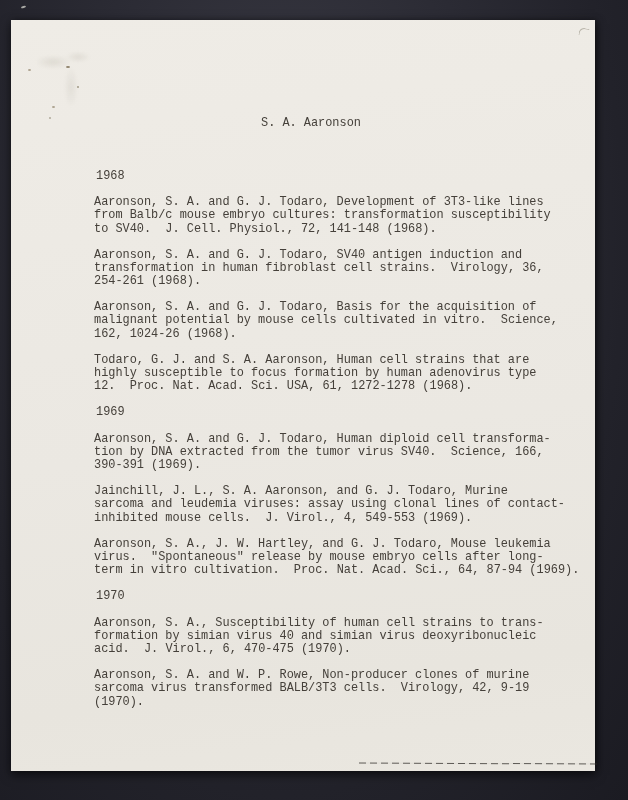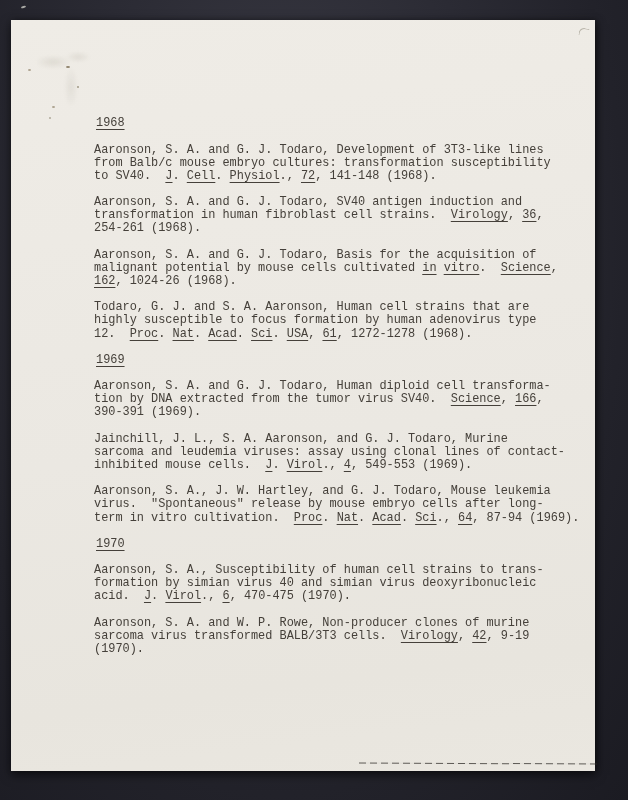--- a/index.html
+++ b/index.html
@@ -47,33 +47,34 @@
   }
   .content {
     position: absolute; left: 83px; top: 71px; width: 486px;
     font-size: 11.9px; line-height: 13.15px; color: #45403a;
     white-space: pre; letter-spacing: 0;
   }
   .page-header { margin: 0 0 13.15px 167px; }
   .year-heading { margin: 0 0 13.15px 2px; }
   .entry { margin: 0 0 13.15px 0; }
   .line { height: 13.15px; }
-  .u { text-decoration: underline; text-decoration-thickness: 1px; text-underline-offset: 2.5px; margin-top: 22px; }
+  .u { text-decoration-thickness: 1px; text-underline-offset: 2.5px; margin-top: 22px; }
 </style>
 </head>
 <body>
 
 <div class="stage">
   <div class="dust-speck"></div>
   <div class="paper">
     <div class="smudge"></div>
     <div class="speck s1"></div>
     <div class="speck s2"></div>
     <div class="speck s3"></div>
     <div class="speck s4"></div>
     <div class="speck s5"></div>
     <div class="corner-curl"></div>
     <div class="scan-line"></div>
     <div class="content">
+      <div class="page-header">S. A. Aaronson</div>
       <div id="sections"><div class="year-heading"><span class="u">1968</span></div><div class="entry"><div class="line"><span>Aaronson, S. A. and G. J. Todaro, Development of 3T3-like lines</span></div><div class="line"><span>from Balb/c mouse embryo cultures: transformation susceptibility</span></div><div class="line"><span>to SV40.  </span><span class="u">J</span><span>. </span><span class="u">Cell</span><span>. </span><span class="u">Physiol</span><span>., </span><span class="u">72</span><span>, 141-148 (1968).</span></div></div><div class="entry"><div class="line"><span>Aaronson, S. A. and G. J. Todaro, SV40 antigen induction and</span></div><div class="line"><span>transformation in human fibroblast cell strains.  </span><span class="u">Virology</span><span>, </span><span class="u">36</span><span>,</span></div><div class="line"><span>254-261 (1968).</span></div></div><div class="entry"><div class="line"><span>Aaronson, S. A. and G. J. Todaro, Basis for the acquisition of</span></div><div class="line"><span>malignant potential by mouse cells cultivated </span><span class="u">in</span><span> </span><span class="u">vitro</span><span>.  </span><span class="u">Science</span><span>,</span></div><div class="line"><span class="u">162</span><span>, 1024-26 (1968).</span></div></div><div class="entry"><div class="line"><span>Todaro, G. J. and S. A. Aaronson, Human cell strains that are</span></div><div class="line"><span>highly susceptible to focus formation by human adenovirus type</span></div><div class="line"><span>12.  </span><span class="u">Proc</span><span>. </span><span class="u">Nat</span><span>. </span><span class="u">Acad</span><span>. </span><span class="u">Sci</span><span>. </span><span class="u">USA</span><span>, </span><span class="u">61</span><span>, 1272-1278 (1968).</span></div></div><div class="year-heading"><span class="u">1969</span></div><div class="entry"><div class="line"><span>Aaronson, S. A. and G. J. Todaro, Human diploid cell transforma-</span></div><div class="line"><span>tion by DNA extracted from the tumor virus SV40.  </span><span class="u">Science</span><span>, </span><span class="u">166</span><span>,</span></div><div class="line"><span>390-391 (1969).</span></div></div><div class="entry"><div class="line"><span>Jainchill, J. L., S. A. Aaronson, and G. J. Todaro, Murine</span></div><div class="line"><span>sarcoma and leudemia viruses: assay using clonal lines of contact-</span></div><div class="line"><span>inhibited mouse cells.  </span><span class="u">J</span><span>. </span><span class="u">Virol</span><span>., </span><span class="u">4</span><span>, 549-553 (1969).</span></div></div><div class="entry"><div class="line"><span>Aaronson, S. A., J. W. Hartley, and G. J. Todaro, Mouse leukemia</span></div><div class="line"><span>virus.  "Spontaneous" release by mouse embryo cells after long-</span></div><div class="line"><span>term in vitro cultivation.  </span><span class="u">Proc</span><span>. </span><span class="u">Nat</span><span>. </span><span class="u">Acad</span><span>. </span><span class="u">Sci</span><span>., </span><span class="u">64</span><span>, 87-94 (1969).</span></div></div><div class="year-heading"><span class="u">1970</span></div><div class="entry"><div class="line"><span>Aaronson, S. A., Susceptibility of human cell strains to trans-</span></div><div class="line"><span>formation by simian virus 40 and simian virus deoxyribonucleic</span></div><div class="line"><span>acid.  </span><span class="u">J</span><span>. </span><span class="u">Virol</span><span>., </span><span class="u">6</span><span>, 470-475 (1970).</span></div></div><div class="entry"><div class="line"><span>Aaronson, S. A. and W. P. Rowe, Non-producer clones of murine</span></div><div class="line"><span>sarcoma virus transformed BALB/3T3 cells.  </span><span class="u">Virology</span><span>, </span><span class="u">42</span><span>, 9-19</span></div><div class="line"><span>(1970).</span></div></div></div>
     </div>
   </div>
 </div>
 
 </body></html>

